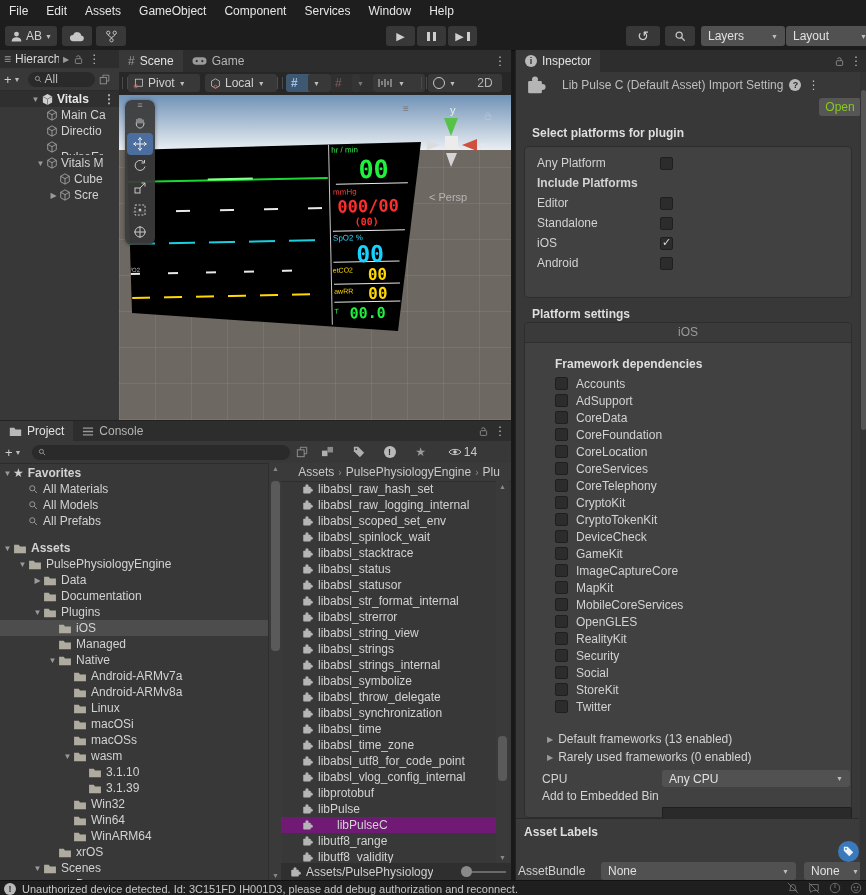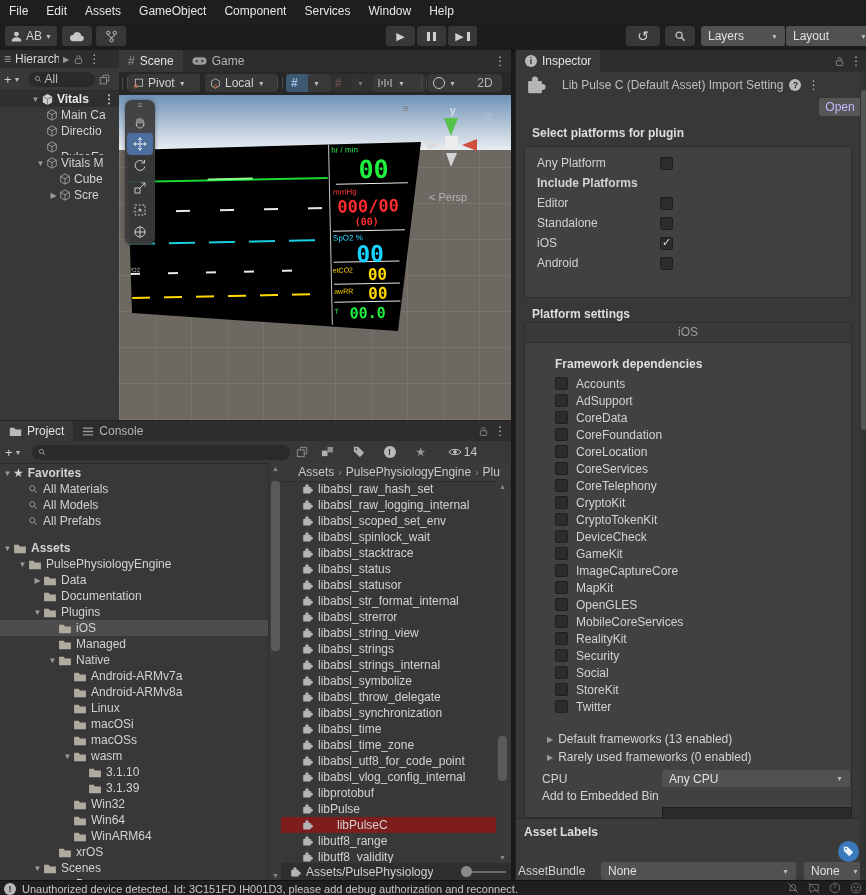--- a/index.html
+++ b/index.html
@@ -56,21 +56,21 @@
   #gizmo{position:absolute;left:298px;top:8px;}
   #persp-label{position:absolute;left:310px;top:96px;color:#b5b5b5;font-size:11px;}
   #overlay-handle{position:absolute;left:284px;top:8px;color:#777;font-size:10px;letter-spacing:-1px;}
   #cam-lock{position:absolute;left:364px;top:16px;opacity:.45;}
   
   #inspector{left:515px;top:50px;width:351px;height:830px;border-left:1px solid #232323;}
   #insp-tab{border-top:2px solid #3a79bb;}
   .round-icon{width:12px;height:12px;border-radius:50%;background:#b9b9b9;color:#2b2b2b;font-size:9px;font-weight:bold;text-align:center;line-height:12px;}
   #insp-header{position:absolute;left:0;top:24px;width:343px;height:22px;display:flex;align-items:center;}
   #insp-title{color:#bdbdbd;margin-left:16px;white-space:nowrap;overflow:hidden;max-width:255px;}
-  #open-btn{position:absolute;left:303px;top:48px;width:42px;height:18px;background:#565656;border-radius:3px;text-align:center;line-height:18px;color:#c4b5fd;}
+  #open-btn{position:absolute;left:303px;top:48px;width:42px;height:18px;background:#565656;border-radius:3px;text-align:center;line-height:18px;color:#84cc16;}
   .heading{font-weight:bold;color:#dedede;}
   .gbox{position:absolute;left:8px;width:328px;background:#414141;border:1px solid #2d2d2d;border-radius:4px;box-sizing:border-box;}
   .cb{width:13px;height:13px;background:#2c2c2c;border:1px solid #1f1f1f;border-radius:2px;box-sizing:border-box;flex:none;position:relative;}
   .cb.on::after{content:"\2713";position:absolute;left:1px;top:-2px;color:#dcdcdc;font-size:11px;}
   .prow{height:20px;display:flex;align-items:center;padding-left:12px;}
   .prow .lbl{width:123px;}
   .bold{font-weight:bold;}
   #ios-strip{height:19px;line-height:19px;text-align:center;color:#9b9b9b;background:#3a3a3a;border-bottom:1px solid #2e2e2e;border-radius:3px 3px 0 0;}
   .fwrow{height:17px;display:flex;align-items:center;gap:8px;padding-left:30px;}
   .foldout{position:absolute;display:flex;align-items:center;gap:5px;color:#d2d2d2;}
@@ -85,21 +85,21 @@
   .ptb-icon{width:28px;height:18px;background:#383838;border-radius:3px;margin-left:3px;display:flex;align-items:center;justify-content:center;gap:2px;color:#c8c8c8;}
   #fav-block{position:absolute;left:0;top:44px;width:268px;}
   #proj-tree{position:absolute;left:0;top:119px;width:268px;}
   .tree-row.sel{background:#4d4d4d;}
   #left-scroll{position:absolute;left:268px;top:42px;width:13px;height:418px;background:#3a3a3a;border-left:1px solid #2e2e2e;}
   #left-thumb{position:absolute;left:2px;top:18px;width:9px;height:170px;background:#5a5a5a;border-radius:4px;}
   #crumbbar{position:absolute;left:281px;top:42px;width:230px;height:18px;background:#3a3a3a;border-bottom:1px solid #2e2e2e;display:flex;align-items:center;padding-left:6px;color:#c8c8c8;white-space:nowrap;overflow:hidden;}
   .crumb-sep{color:#8a8a8a;margin:0 4px;font-size:10px;}
   #filelist{position:absolute;left:281px;top:60px;width:215px;}
   .file-row{height:16px;display:flex;align-items:center;gap:5px;padding-left:20px;white-space:nowrap;overflow:hidden;}
-  .file-row.sel{background:#7f1d1d;gap:24px;}
+  .file-row.sel{background:#701a75;gap:24px;}
   #right-scroll{position:absolute;left:496px;top:60px;width:13px;height:382px;background:#3a3a3a;}
   #right-thumb{position:absolute;left:2px;top:255px;width:9px;height:45px;background:#5a5a5a;border-radius:4px;}
   .scroll-arrow{position:absolute;left:0;width:13px;text-align:center;font-size:7px;color:#888;}
   #proj-footer{position:absolute;left:281px;top:442px;width:230px;height:18px;background:#2f2f2f;display:flex;align-items:center;gap:5px;padding-left:8px;color:#cfcfcf;}
   #zoom-slider{position:absolute;left:187px;top:8px;width:38px;height:2px;background:#6a6a6a;}
   #zoom-knob{position:absolute;left:180px;top:3px;width:11px;height:11px;border-radius:50%;background:#8a8a8a;}
   
   #statusbar{position:absolute;left:0;top:880px;width:866px;height:15px;background:#1f1f1f;border-top:1px solid #121212;display:flex;align-items:center;font-size:11px;color:#c6c6c6;}
   #status-icons{position:absolute;right:4px;top:1px;display:flex;gap:9px;align-items:center;}
 </style>
@@ -563,25 +563,25 @@
         <div class="fwrow">
           <span class="cb"></span>
           <span>ImageCaptureCore</span>
         </div>
         <div class="fwrow">
           <span class="cb"></span>
           <span>MapKit</span>
         </div>
         <div class="fwrow">
           <span class="cb"></span>
+          <span>MobileCoreServices</span>
+        </div>
+        <div class="fwrow">
+          <span class="cb"></span>
           <span>OpenGLES</span>
-        </div>
-        <div class="fwrow">
-          <span class="cb"></span>
-          <span>MobileCoreServices</span>
         </div>
         <div class="fwrow">
           <span class="cb"></span>
           <span>RealityKit</span>
         </div>
         <div class="fwrow">
           <span class="cb"></span>
           <span>Security</span>
         </div>
         <div class="fwrow">

